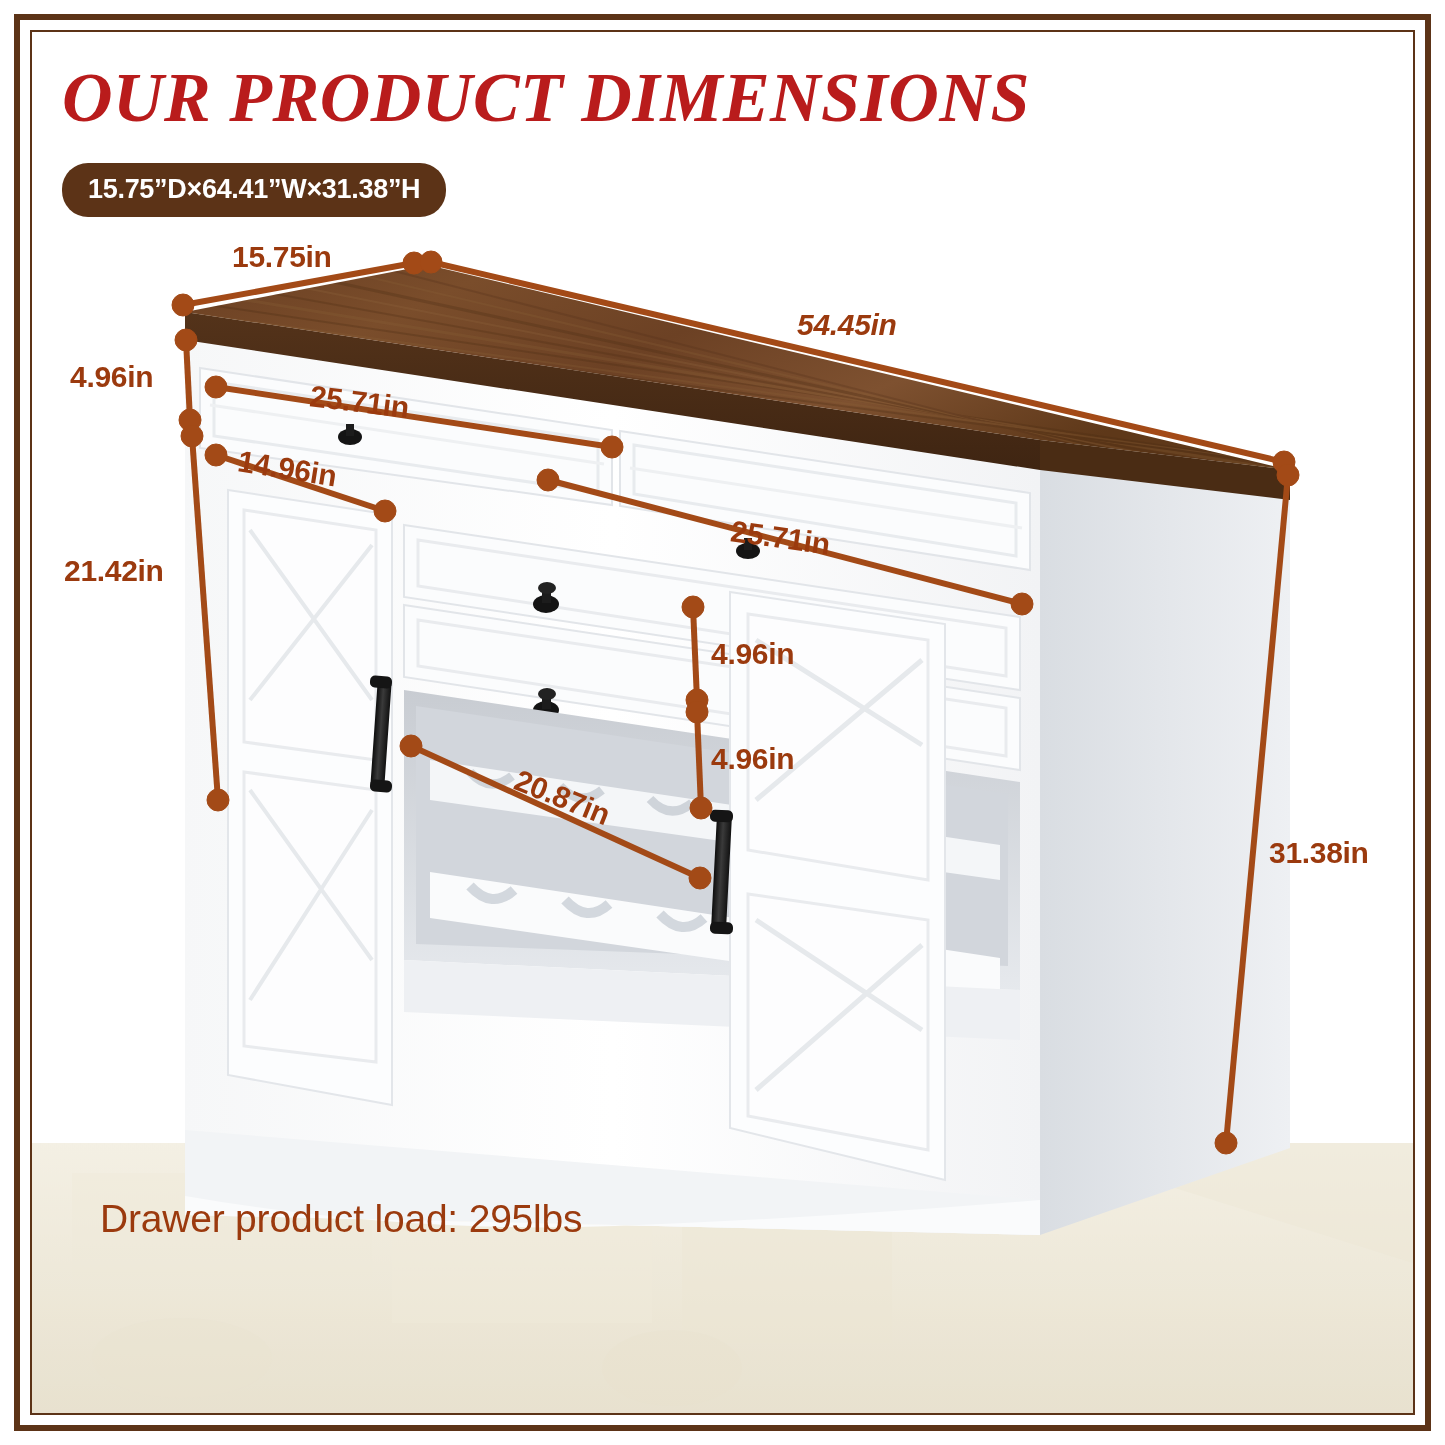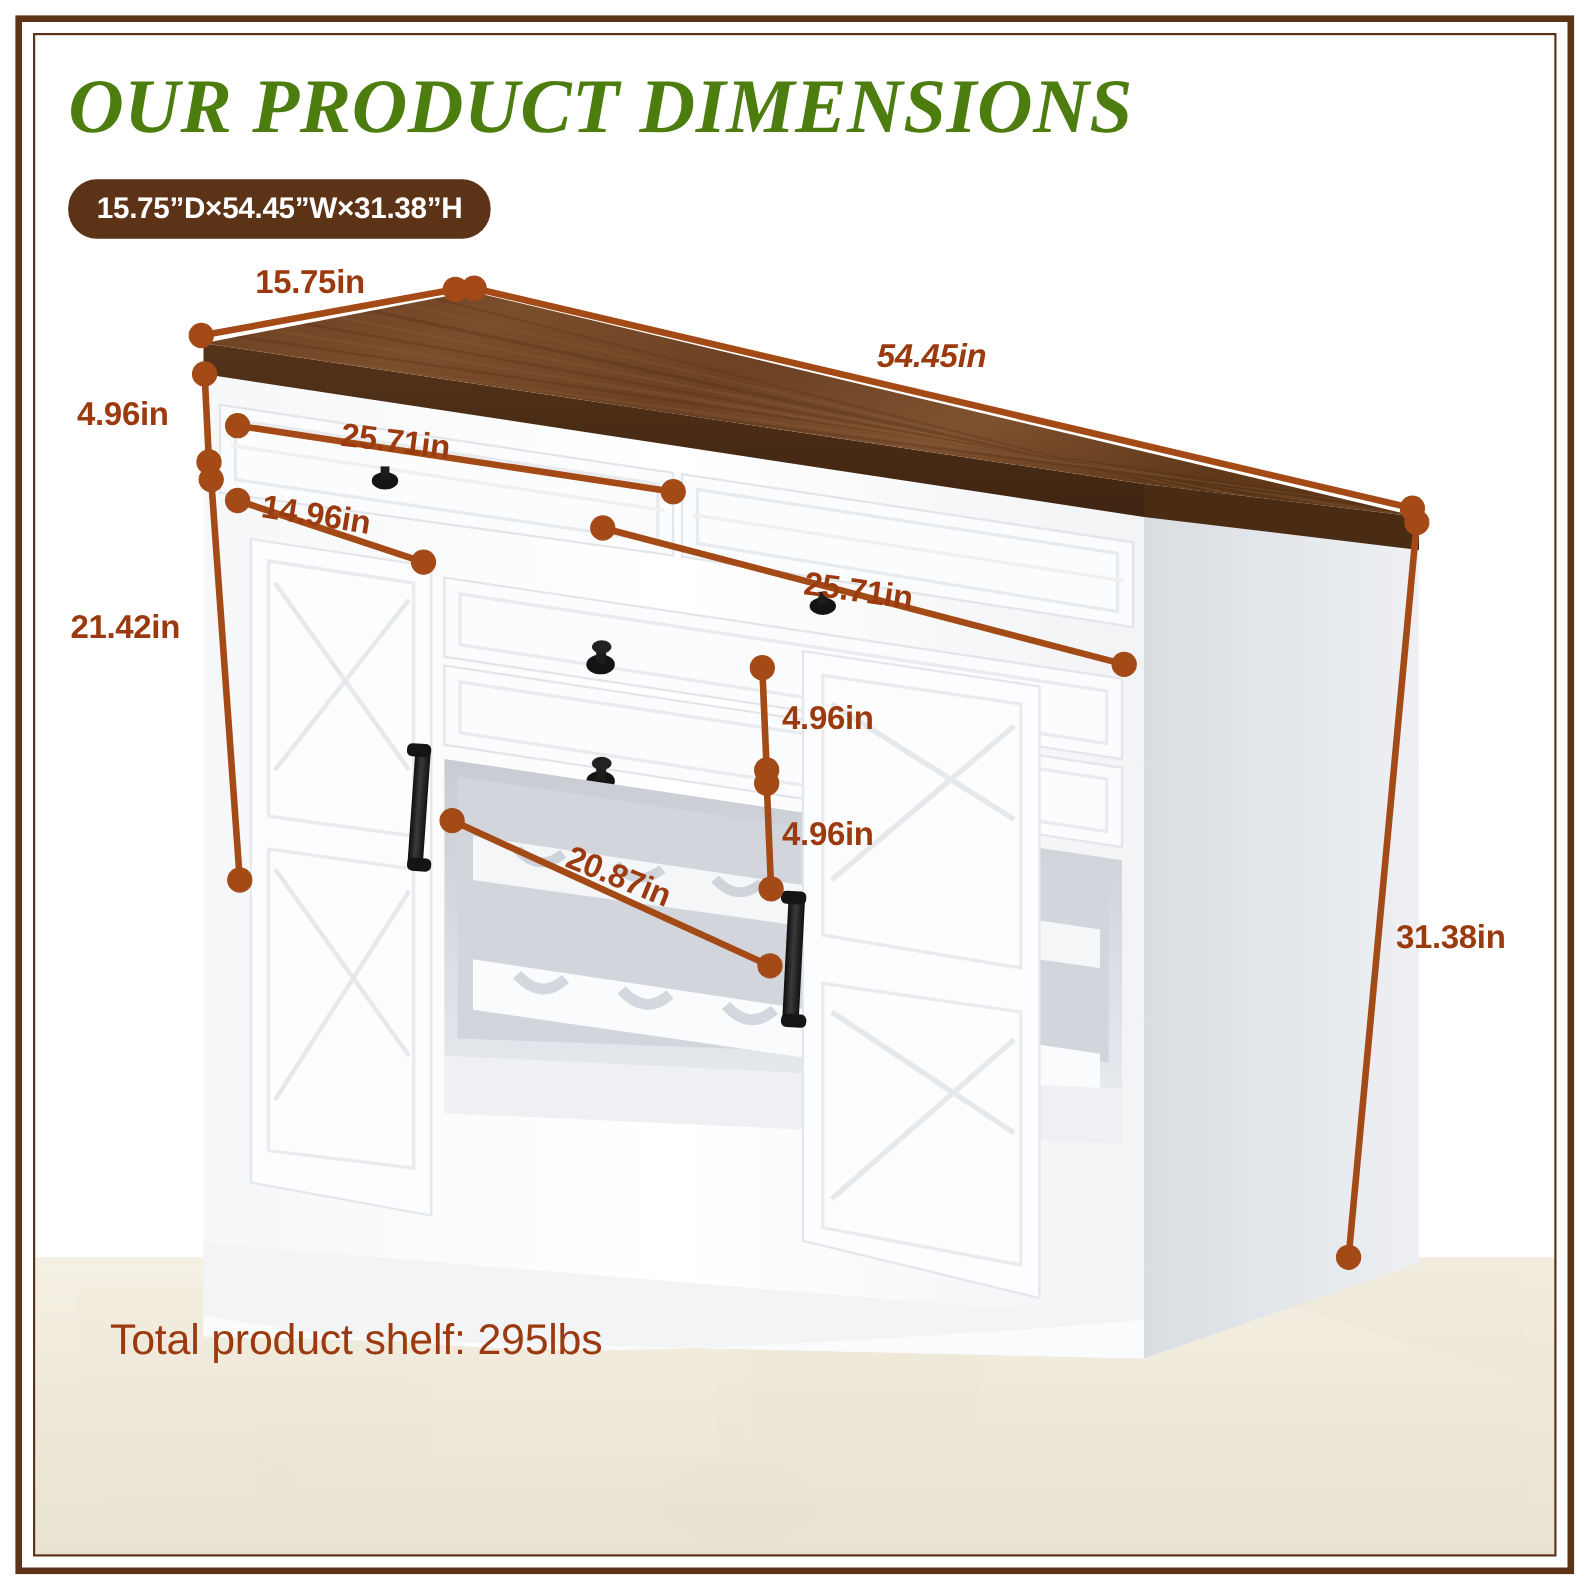--- a/index.html
+++ b/index.html
@@ -22,21 +22,21 @@
   .frame-inner{
     position:absolute;left:30px;top:30px;right:30px;bottom:30px;
     border:2px solid #5C3317;box-sizing:border-box;pointer-events:none;z-index:60;
   }
   
   .title{
     position:absolute;left:62px;top:58px;
     font-family:"Liberation Serif", serif;
     font-style:italic;font-weight:bold;
     font-size:70px;letter-spacing:0.5px;
-    color:#4d7c0f;white-space:nowrap;
+    color:#b91c1c;white-space:nowrap;
   }
   .badge{
     position:absolute;left:62px;top:163px;
     background:#5C3317;color:#ffffff;
     border-radius:26px;
     padding:11px 26px 12px 26px;
     font-size:27px;font-weight:bold;
     letter-spacing:-0.3px;white-space:nowrap;
   }
   
@@ -313,23 +313,23 @@
   <div class="dim" style="left:310px;top:379px;transform:rotate(7deg);transform-origin:left center;">25.71in</div>
   <div class="dim" style="left:238px;top:444px;transform:rotate(9deg);transform-origin:left center;">14.96in</div>
   <div class="dim" style="left:731px;top:514px;transform:rotate(8deg);transform-origin:left center;">25.71in</div>
   <div class="dim" style="left:64px;top:554px;">21.42in</div>
   <div class="dim" style="left:711px;top:637px;">4.96in</div>
   <div class="dim" style="left:711px;top:742px;">4.96in</div>
   <div class="dim" style="left:516px;top:762px;transform:rotate(22deg);transform-origin:left center;">20.87in</div>
   <div class="dim" style="left:1269px;top:836px;">31.38in</div>
 
   <div class="title">OUR PRODUCT DIMENSIONS</div>
-  <div class="badge">15.75”D×54.45”W×31.38”H</div>
+  <div class="badge">15.75”D×64.41”W×31.38”H</div>
 
   <div class="spec-list">
-    <div class="spec-line">Total product shelf: 295lbs</div>
+    <div class="spec-line">Drawer product load: 295lbs</div>
   </div>
 
 
   <div class="frame-outer"></div>
   <div class="frame-inner"></div>
 
 </div>
 
 </body></html>

